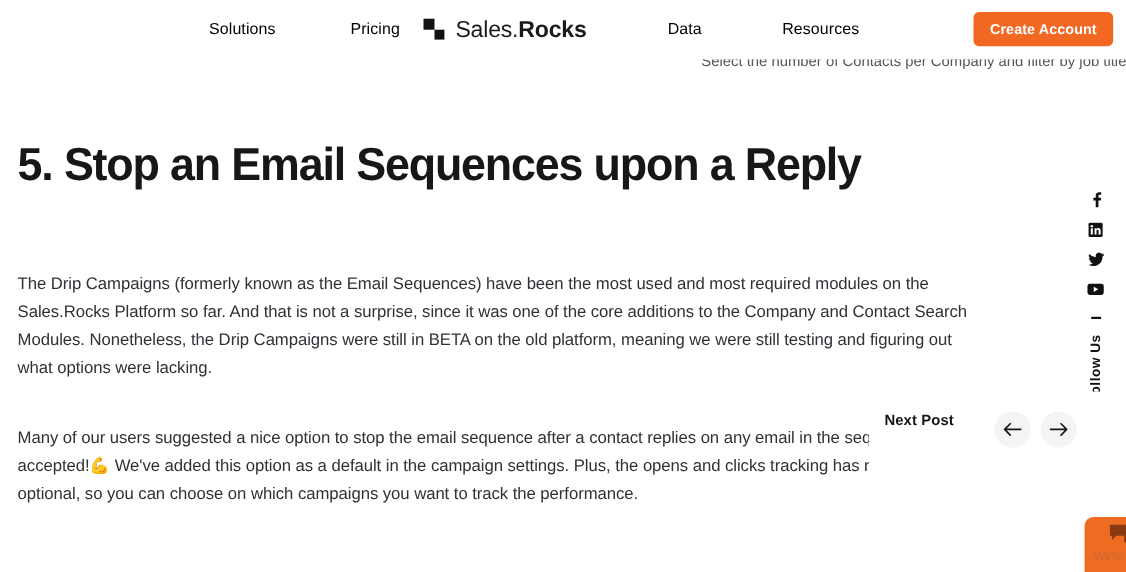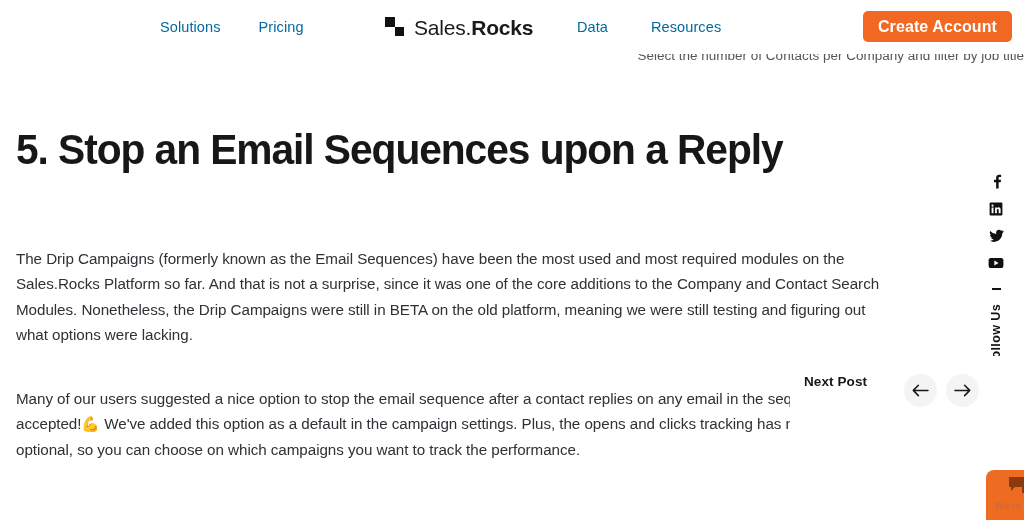--- a/index.html
+++ b/index.html
@@ -48,25 +48,26 @@
     top: 0;
     height: 54px;
     display: flex;
     align-items: center;
     gap: 43px;
   }
 
   .nav-link {
     font-family: "Liberation Sans", sans-serif;
     font-size: 14.5px;
-    color: #0369a1;
+    color: #000000;
     letter-spacing: .1px;
     white-space: nowrap;
     cursor: pointer;
     text-decoration: none;
+    margin-left: 30px;
   }
 
   
   .logo-block {
     position: absolute;
     left: 377px;
     top: 9px;
     display: flex;
     align-items: center;
     gap: 2px;
@@ -109,21 +110,21 @@
     position: absolute;
     right: 12px;
     top: 11px;
     height: 31px;
     padding: 0 15px;
     background: #F26722;
     color: #ffffff;
     border: none;
     border-radius: 5px;
     font-family: "Liberation Sans", sans-serif;
-    font-size: 16px;
+    font-size: 13px;
     font-weight: 700;
     letter-spacing: .1px;
     cursor: pointer;
     white-space: nowrap;
   }
 
   
   .caption-cut {
     position: absolute;
     top: 48px;

